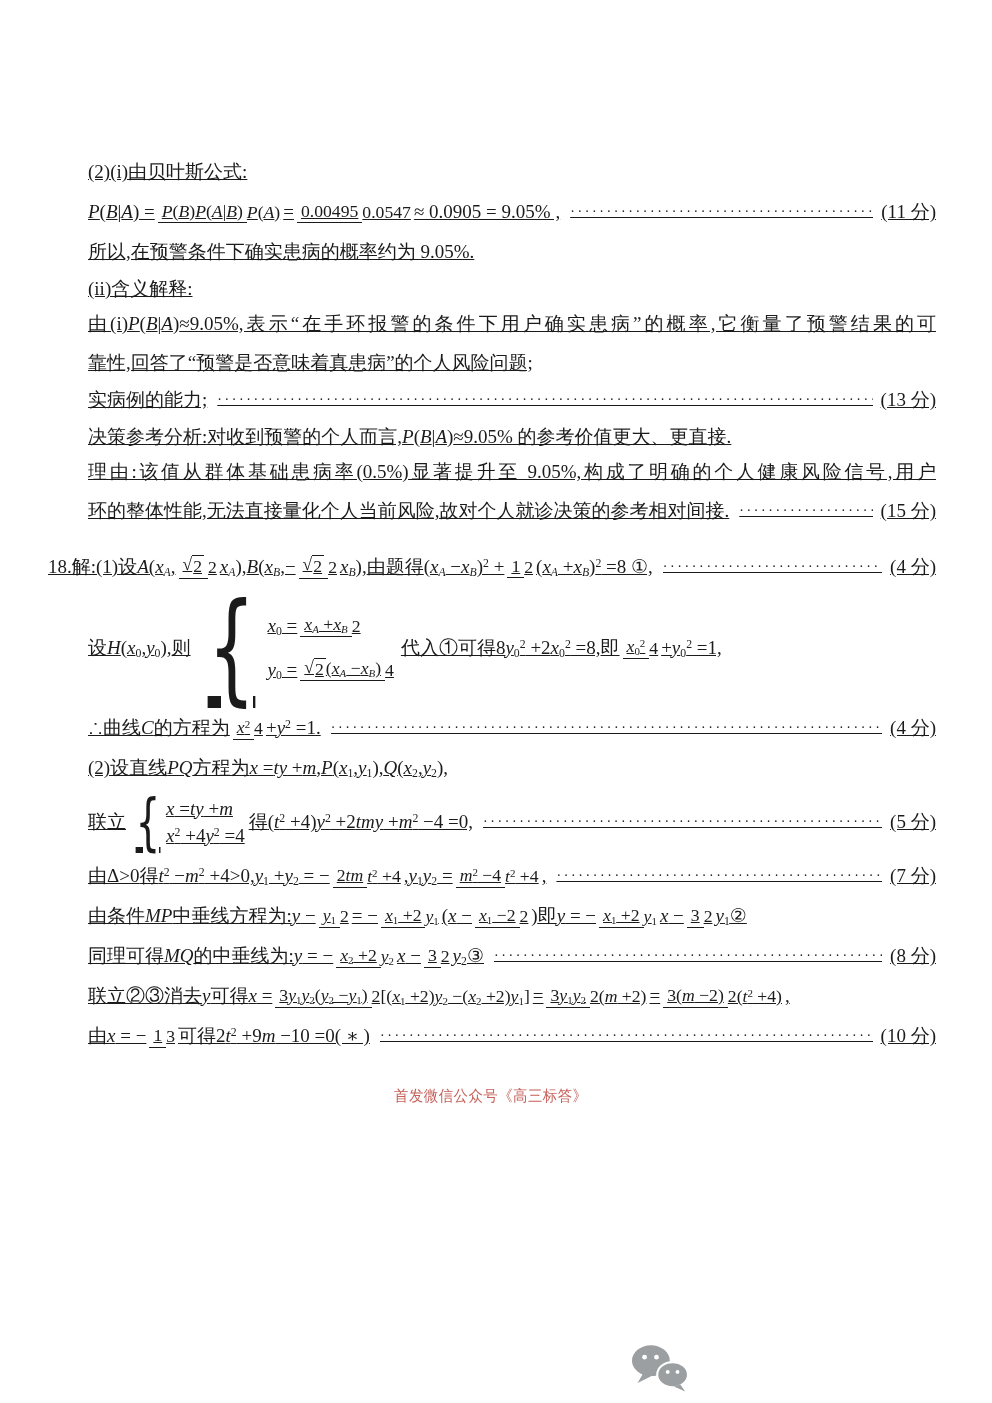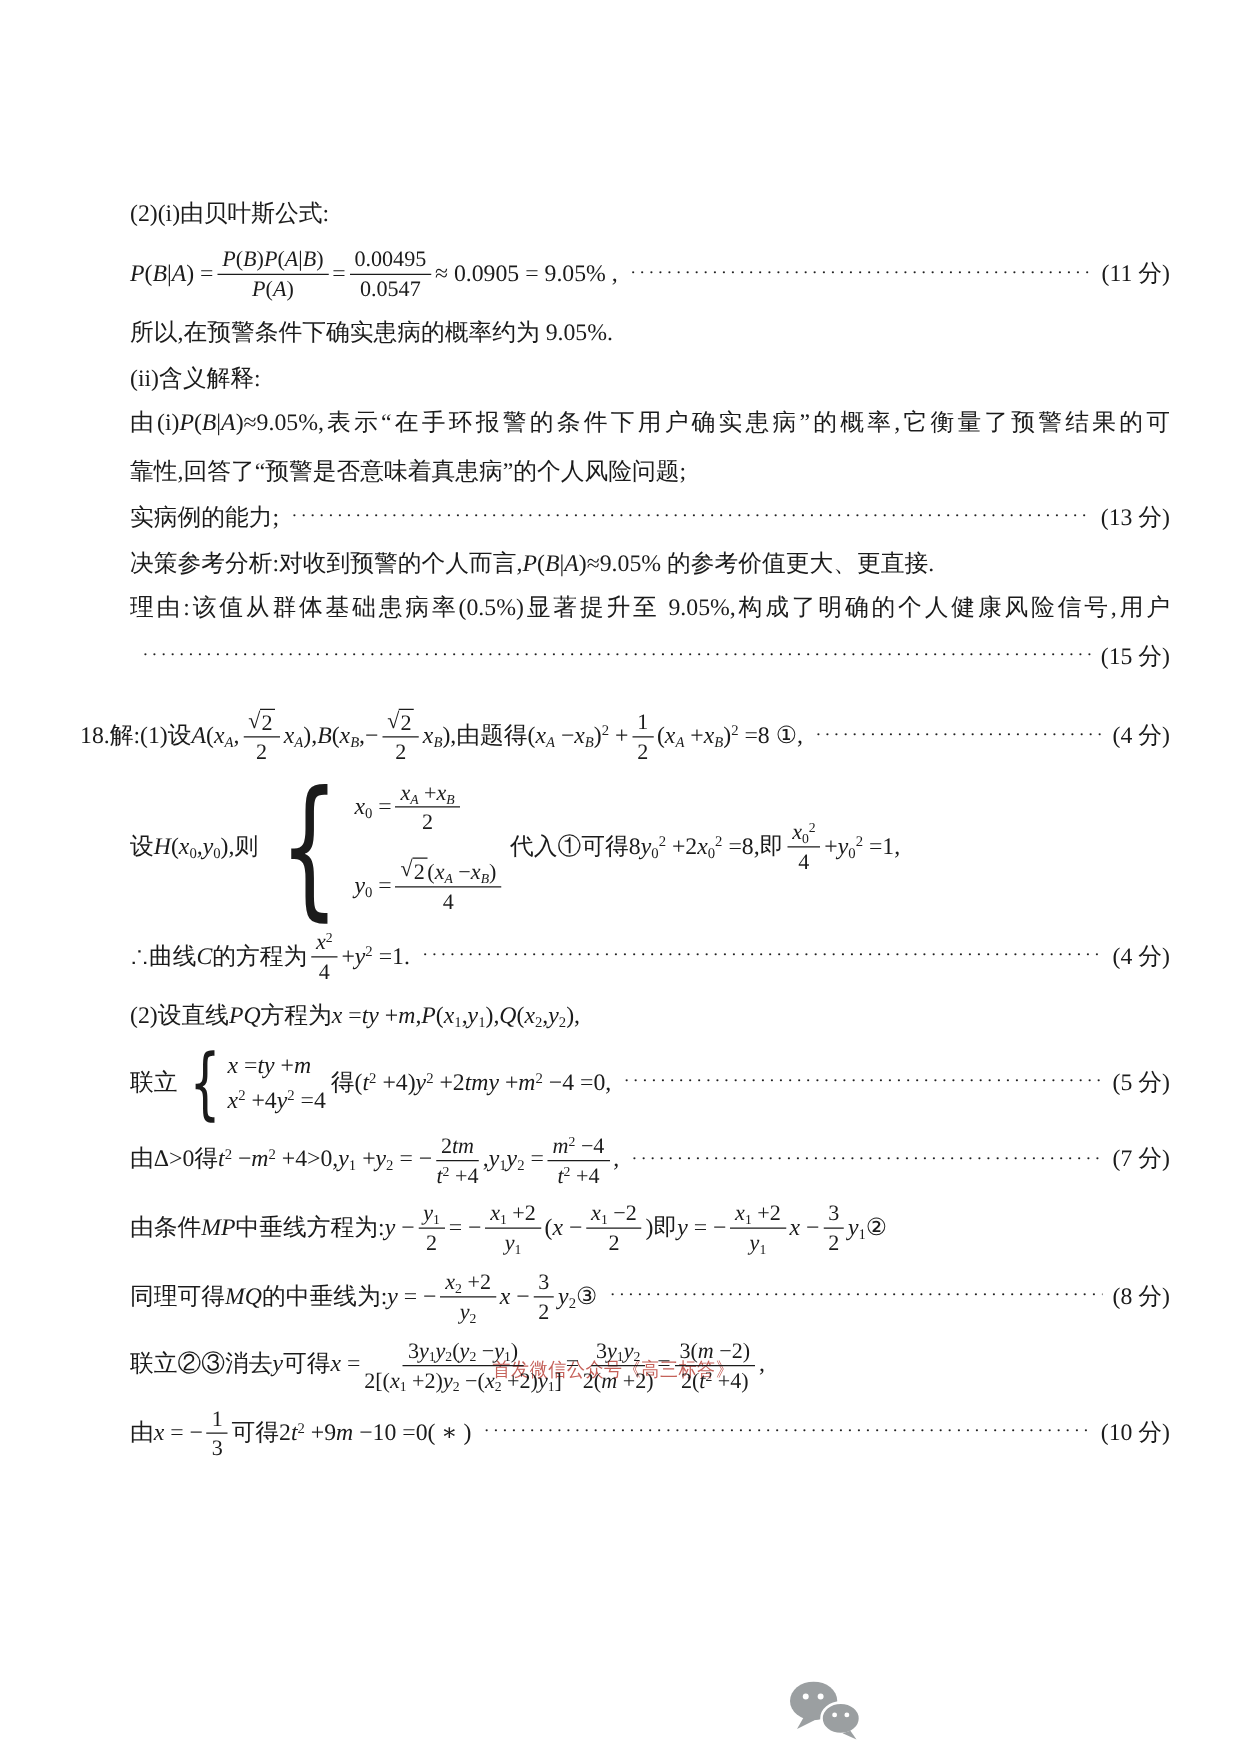--- a/index.html
+++ b/index.html
@@ -3,38 +3,38 @@
 <meta charset="utf-8">
 <style>
   html, body { margin:0; padding:0; }
   body {
     width:992px; height:1403px; position:relative; overflow:hidden;
     background:#ffffff; color:#1b1b1b;
     font-family:"Liberation Serif","DejaVu Serif",serif;
   }
   .page { position:absolute; inset:0; background:#ffffff; }
   .content {
-    position:absolute; left:104px; right:56px; top:150px; z-index:1;
-    font-size:19px; line-height:1.35;
+    position:absolute; left:88px; right:56px; top:150px; z-index:1;
+    font-size:19px; line-height:1.35;text-decoration:underline;
   }
   .row {
     display:flex; align-items:center; margin:7px 0; min-height:30px;
     white-space:nowrap; position:relative;
   }
   .row.f { margin:10px 0; }
   .row.hang { margin-left:-40px;margin-top:26px; }
   .row.fill { display:block; white-space:normal; text-align:justify; text-align-last:justify; }
   .cjk { font-family:"Liberation Serif","DejaVu Serif",serif; }
   .math { font-family:"Liberation Serif","DejaVu Serif",serif; }
   .math i { font-style:italic; }
   sub, sup { font-size:0.62em; line-height:0; }
   sub { vertical-align:-0.28em; }
   sup { vertical-align:0.5em; }
   .frac {
-    display:inline-flex; flex-direction:column; align-items:center;
+    display:inline-flex; flex-direction:row; align-items:center;
     vertical-align:middle; margin:0 3px; font-size:0.93em; line-height:1.18;
   }
   .frac .num { border-bottom:1.6px solid #1b1b1b; padding:0 4px 1px; display:inline-flex; align-items:center; justify-content:center; }
   .frac .den { padding-top:1px; display:inline-flex; align-items:center; justify-content:center; }
   .sqrt { display:inline-flex; align-items:flex-start; }
   .sqrt .rdc { transform:translateY(-1px); }
   .sqrt .rbody { border-top:1.5px solid #1b1b1b; padding:0 2px 0 1px; line-height:1.15; }
   .cases { display:inline-flex; align-items:center; margin:0 4px 0 2px; }
   .cases .brace {
     display:inline-block; line-height:0.92; font-weight:400;
@@ -106,20 +106,21 @@
         <span class="leader">····································································································································································································································································</span>
         <span class="score">(13 分)</span>
       </div>
       <div class="row">
         <span class="cjk">决策参考分析:对收到预警的个人而言,</span>
         <span class="math"><i>P</i>(<i>B</i>|<i>A</i>)</span>
         <span class="cjk"> ≈9.05% 的参考价值更大、更直接.</span>
       </div>
       <div class="row fill"><span class="cjk">理由:该值从群体基础患病率(0.5%)显著提升至 9.05%,构成了明确的个人健康风险信号,用户</span></div>
       <div class="row">
+        <span class="cjk">环的整体性能,无法直接量化个人当前风险,故对个人就诊决策的参考相对间接.</span>
         <span class="leader">····································································································································································································································································</span>
         <span class="score">(15 分)</span>
       </div>
       <div class="row f hang">
         <span class="cjk">18.解:(1)设 </span>
         <span class="math"><i>A</i>(<i>x</i><sub><i>A</i></sub>,</span>
         <span class="frac">
           <span class="num">
             <span class="sqrt">
               <span class="rdc">√</span>

